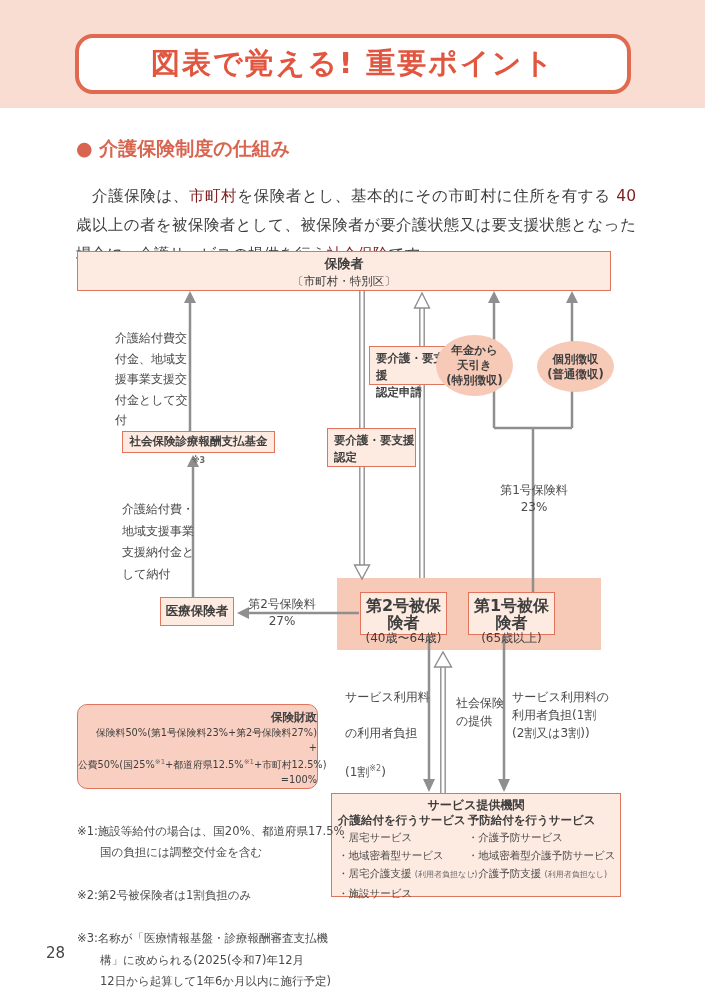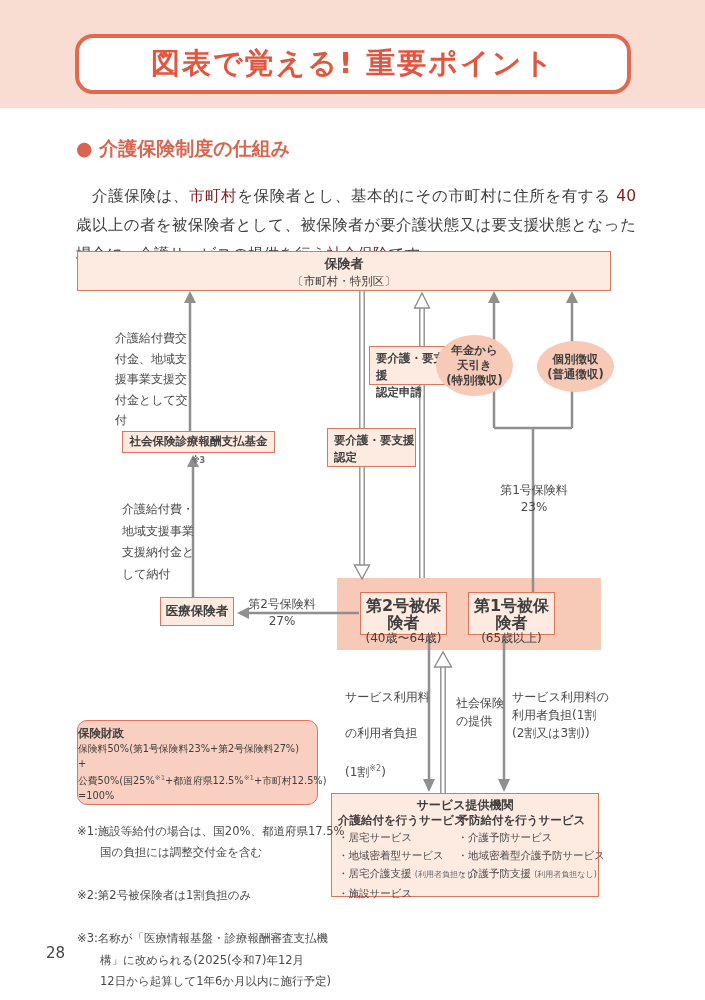--- a/index.html
+++ b/index.html
@@ -45,27 +45,27 @@
 
   .region{position:absolute;left:337px;top:578px;width:264px;height:72px;background:#f7c9b7;}
   .insured{width:87px;height:43px;padding-top:4px;text-align:center;}
   .insured .l1{font-size:16px;font-weight:bold;line-height:17px;}
   .insured .l2{font-size:12px;line-height:15px;}
   .insured2{left:360px;top:592px;}
   .insured1{left:468px;top:592px;}
 
   .premium{position:absolute;text-align:center;color:#4a4a4a;font-size:12px;line-height:17px;white-space:pre-line;}
 
-  .finance{left:77px;top:720px;width:241px;height:85px;border-radius:10px;background:#f8cfc0;
-           text-align:left;padding-top:5px;}
+  .finance{left:77px;top:704px;width:241px;height:85px;border-radius:10px;background:#f8cfc0;
+           text-align:right;padding-top:5px;}
   .finance .ft{font-size:11.5px;font-weight:bold;line-height:15px;}
   .finance .fl{font-size:9.8px;line-height:15px;white-space:nowrap;}
   .finance .sup{font-size:7px;}
 
-  .provider{left:331px;top:793px;width:268px;height:104px;padding:3px 6px;}
+  .provider{left:331px;top:793px;width:290px;height:104px;padding:3px 6px;}
   .provider .pt{font-size:12px;font-weight:bold;text-align:center;line-height:16px;}
   .pcols{display:flex;}
   .pcol1{width:47%;}
   .pcol2{width:53%;}
   .pcol-h{font-size:11.5px;font-weight:bold;line-height:15px;white-space:nowrap;}
   .pitem{font-size:10.5px;line-height:18px;white-space:nowrap;color:#4a4a4a;}
   .pnote{font-size:8px;color:#6a6a6a;}
 
   .footnotes{position:absolute;left:77px;top:799px;width:268px;font-size:11.5px;line-height:21.5px;
              color:#4a4a4a;white-space:pre-line;}

